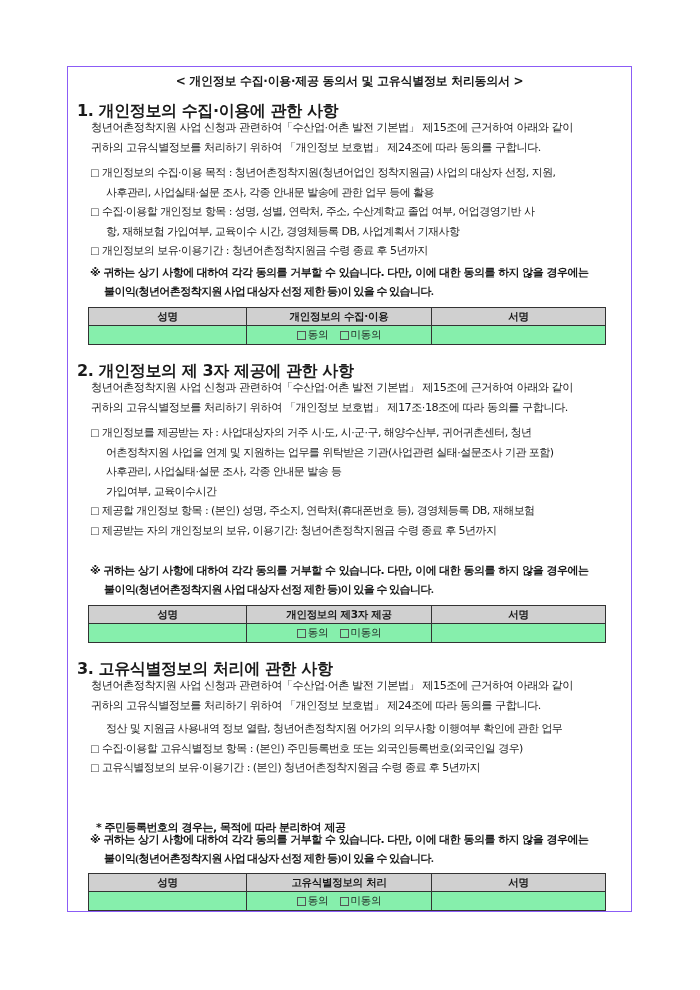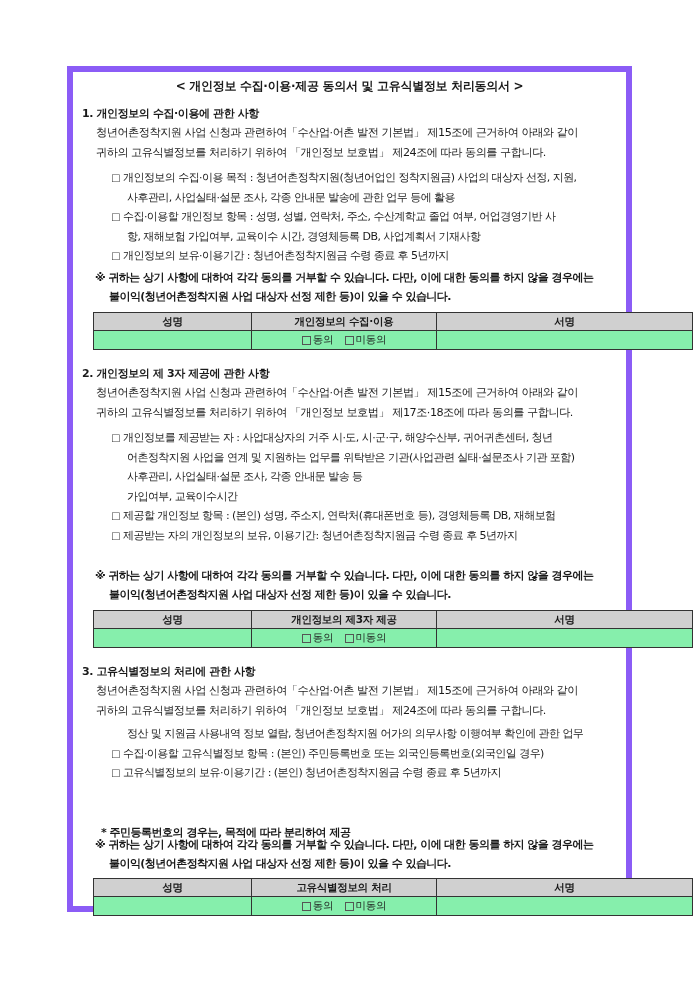--- a/index.html
+++ b/index.html
@@ -1,34 +1,34 @@
 <!DOCTYPE html>
 <html><head>
 <meta charset="utf-8">
 <style>
   html, body { margin:0; padding:0; background:#ffffff; }
   body { width:700px; height:990px; position:relative; overflow:hidden;
          font-family:"DejaVu Sans", "Liberation Sans", sans-serif; color:#1a1a1a; }
   .frame { position:absolute; left:67px; top:66px; width:565px; height:846px;
-           border:6px solid #8b5cf6; box-sizing:border-box; }
+           border:1px solid #8b5cf6; box-sizing:border-box; }
   .title { position:absolute; left:0; right:0; top:6px; text-align:center;
            font-size:12px; font-weight:bold; letter-spacing:-0.3px; }
-  .sec-h { position:absolute; left:9px; font-size:11px; font-weight:bold; letter-spacing:-0.4px; white-space:nowrap; }
+  .sec-h { position:absolute; left:9px; font-size:16px; font-weight:bold; letter-spacing:-0.4px; white-space:nowrap; }
   .para { position:absolute; left:23px; width:530px; font-size:11.2px; line-height:19.5px;
           letter-spacing:-0.5px; text-align:justify; }
   .para span { display:block; white-space:nowrap; }
-  .bul { position:absolute; left:22px; width:535px; font-size:11px; line-height:19.5px; letter-spacing:-0.55px;margin-left:16px; }
+  .bul { position:absolute; left:22px; width:535px; font-size:11px; line-height:19.5px; letter-spacing:-0.55px; }
   .bul .line { display:block; white-space:nowrap; }
   .bul .cont { padding-left:16px; }
   .bul .sq { display:inline-block; width:12px; font-size:10px; color:#444; }
   .note { position:absolute; left:22px; width:535px; font-size:11px; line-height:19px; font-weight:bold; letter-spacing:-0.55px; }
   .note .line { display:block; white-space:nowrap; }
-  .note .cont { padding-left:14px; }
+  .note .cont { padding-left:14px;font-family:Liberation Serif, serif; }
   .star { position:absolute; left:28px; font-size:11px; font-weight:bold; letter-spacing:-0.5px; white-space:nowrap;margin-top:16px; }
-  table.sign { position:absolute; left:20px; width:600px; border-collapse:collapse; font-size:10.5px; }
+  table.sign { position:absolute; left:20px; width:518px; border-collapse:collapse; font-size:10.5px; }
   table.sign th, table.sign td { border:1px solid #333; height:17px; padding:0; text-align:center; }
   table.sign th { background:#d0d0d0; font-weight:bold; letter-spacing:-0.3px; }
   table.sign td { background:#86efac; height:18px; }
   .cb { display:inline-block; width:7px; height:7px; border:1px solid #555; margin-right:2px; vertical-align:middle; }
   .opt { margin:0 4px; letter-spacing:-0.3px; }
 </style>
 </head>
 <body>
 
 <div class="frame">

